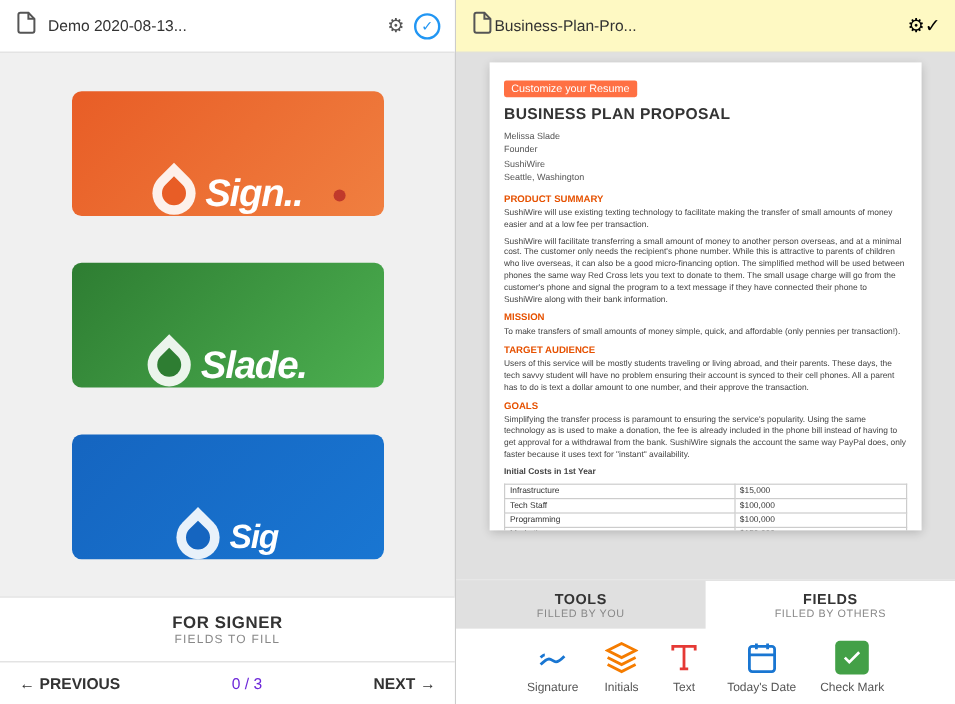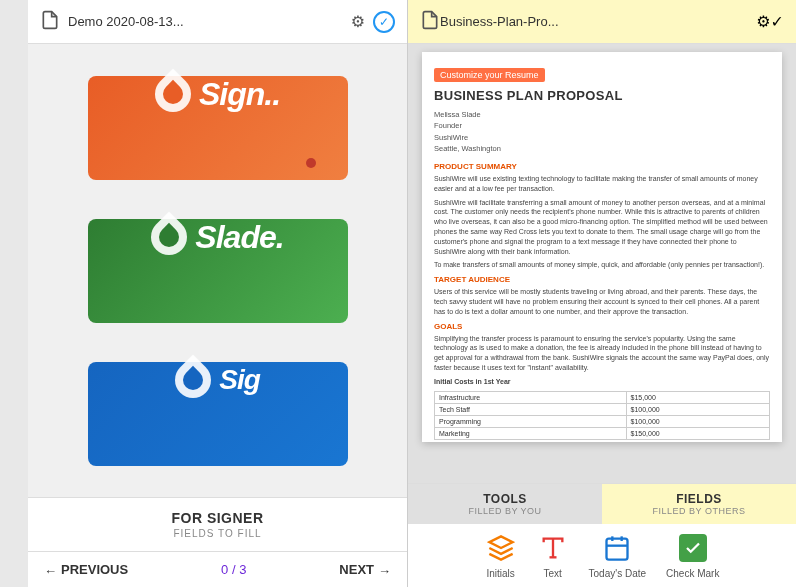--- a/index.html
+++ b/index.html
@@ -10,21 +10,20 @@
       height: 587px;
       overflow: hidden;
       display: flex;
       flex-direction: column;
     }
 
     .main-container {
       display: flex;
       flex: 1;
       overflow: hidden;
-      padding-left: 28px;
     }
 
     
     .left-panel {
       width: 380px;
       background: #f0f0f0;
       display: flex;
       flex-direction: column;
       border-right: 1px solid #ccc;
     }
@@ -75,21 +74,21 @@
       padding: 20px;
       gap: 16px;
       overflow: hidden;
     }
 
     .sign-card {
       width: 260px;
       height: 104px;
       border-radius: 8px;
       display: flex;
-      align-items: flex-start;
+      align-items: flex-end;
       justify-content: center;
       position: relative;
     }
 
     .sign-card-1 {
       background: linear-gradient(135deg, #e85d26, #f07f40);
       border-radius: 8px;
     }
 
     .sign-card-2 {
@@ -306,21 +305,21 @@
     }
 
     .doc-table td, .doc-table th {
       border: 0.5px solid #ccc;
       padding: 2px 4px;
       color: #333;
     }
 
     
     .right-bottom {
-      background: #fef9c3;
+      background: #ffffff;
       border-top: 1px solid #ddd;
       display: flex;
       flex-direction: column;
     }
 
     .toolbar-tabs {
       display: flex;
     }
 
     .toolbar-tab {
@@ -474,20 +473,21 @@
         <div class="doc-main-title">Business Plan Proposal</div>
         <div class="doc-meta">
           <span>Melissa Slade</span><br>
           <span>Founder</span><br>
           <span>SushiWire</span><br>
           <span>Seattle, Washington</span>
         </div>
         <div class="doc-section-title">Product Summary</div>
         <div class="doc-body-text">SushiWire will use existing texting technology to facilitate making the transfer of small amounts of money easier and at a low fee per transaction.</div>
         <div class="doc-body-text">SushiWire will facilitate transferring a small amount of money to another person overseas, and at a minimal cost. The customer only needs the recipient's phone number. While this is attractive to parents of children who live overseas, it can also be a good micro-financing option. The simplified method will be used between phones the same way Red Cross lets you text to donate to them. The small usage charge will go from the customer's phone and signal the program to a text message if they have connected their phone to SushiWire along with their bank information.</div>
+        <div class="doc-section-title">Mission</div>
         <div class="doc-body-text">To make transfers of small amounts of money simple, quick, and affordable (only pennies per transaction!).</div>
         <div class="doc-section-title">Target Audience</div>
         <div class="doc-body-text">Users of this service will be mostly students traveling or living abroad, and their parents. These days, the tech savvy student will have no problem ensuring their account is synced to their cell phones. All a parent has to do is text a dollar amount to one number, and their approve the transaction.</div>
         <div class="doc-section-title">Goals</div>
         <div class="doc-body-text">Simplifying the transfer process is paramount to ensuring the service's popularity. Using the same technology as is used to make a donation, the fee is already included in the phone bill instead of having to get approval for a withdrawal from the bank. SushiWire signals the account the same way PayPal does, only faster because it uses text for "instant" availability.</div>
         <div class="doc-body-text" style="font-weight:600;margin-top:4px;">Initial Costs in 1st Year</div>
         <table class="doc-table">
           <tbody id="doc-table-body">
               <tr>
                 <td>Infrastructure</td>
@@ -517,20 +517,29 @@
           <div class="toolbar-tab-title">TOOLS</div>
           <div class="toolbar-tab-sub">FILLED BY YOU</div>
         </div>
         <div class="toolbar-tab">
           <div class="toolbar-tab-title">FIELDS</div>
           <div class="toolbar-tab-sub">FILLED BY OTHERS</div>
         </div>
       </div>
       <div class="toolbar-items">
 
+        <div class="toolbar-item">
+          <div class="toolbar-item-icon icon-signature">
+            <svg width="28" height="28" viewBox="0 0 24 24" fill="none" stroke="#1976d2" stroke-width="2">
+              <path d="M3 17c2-2 4-4 6-4s3 2 5 2 4-2 6-4"></path>
+              <path d="M3 12c1-1 2-2 3-2"></path>
+            </svg>
+          </div>
+          <span class="toolbar-item-label">Signature</span>
+        </div>
 
         <div class="toolbar-item">
           <div class="toolbar-item-icon icon-initials">
             <svg width="28" height="28" viewBox="0 0 24 24" fill="none" stroke="#f57c00" stroke-width="2">
               <path d="M12 2L2 7l10 5 10-5-10-5z"></path>
               <path d="M2 17l10 5 10-5"></path>
               <path d="M2 12l10 5 10-5"></path>
             </svg>
           </div>
           <span class="toolbar-item-label">Initials</span>

